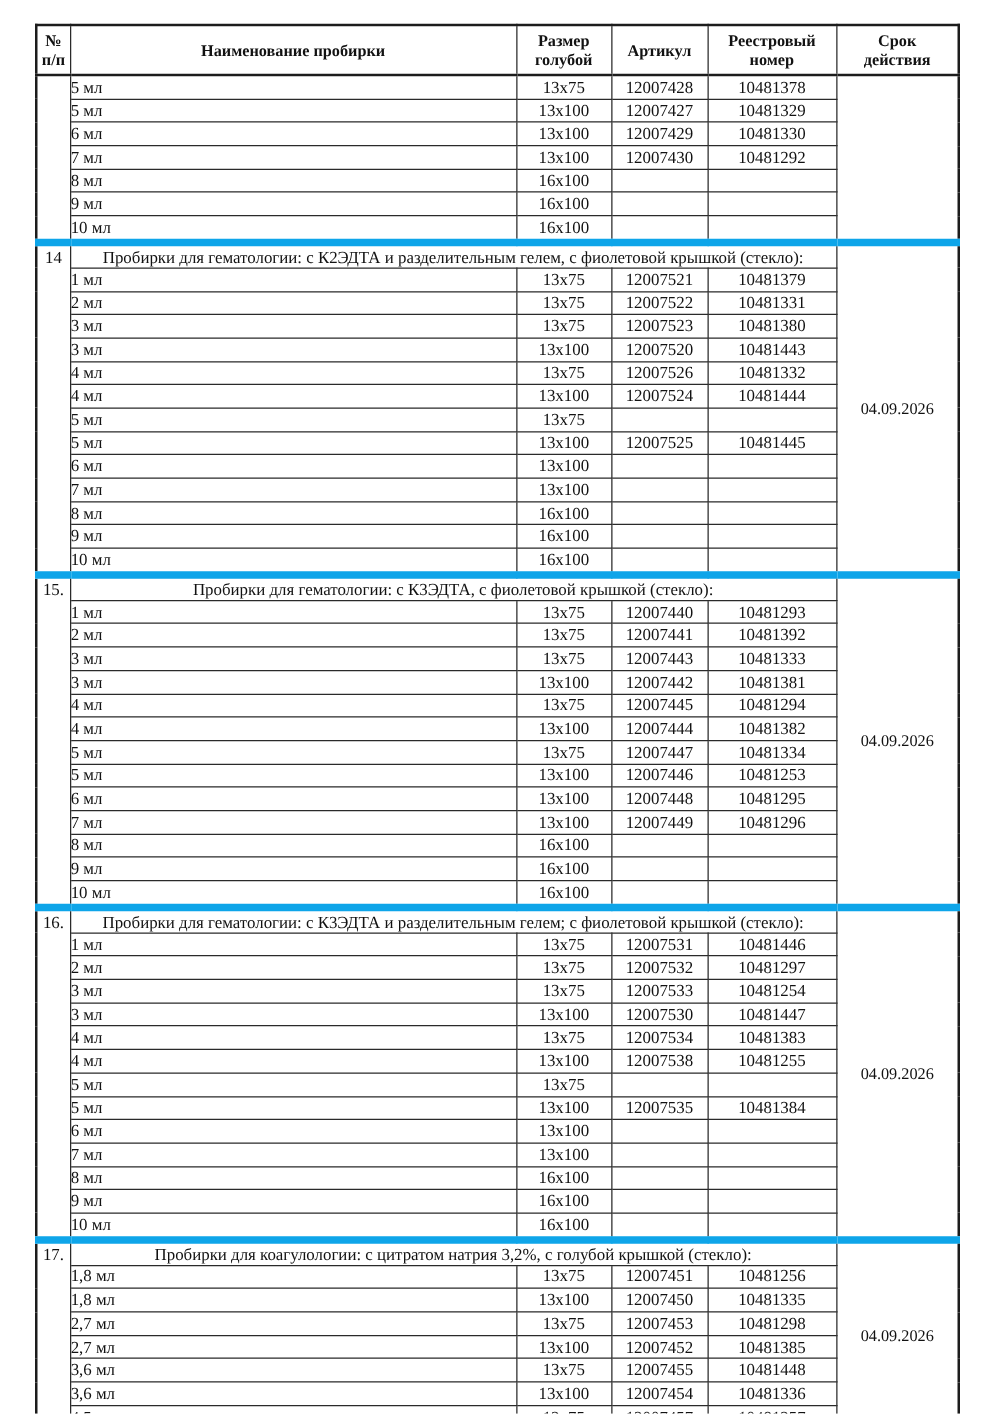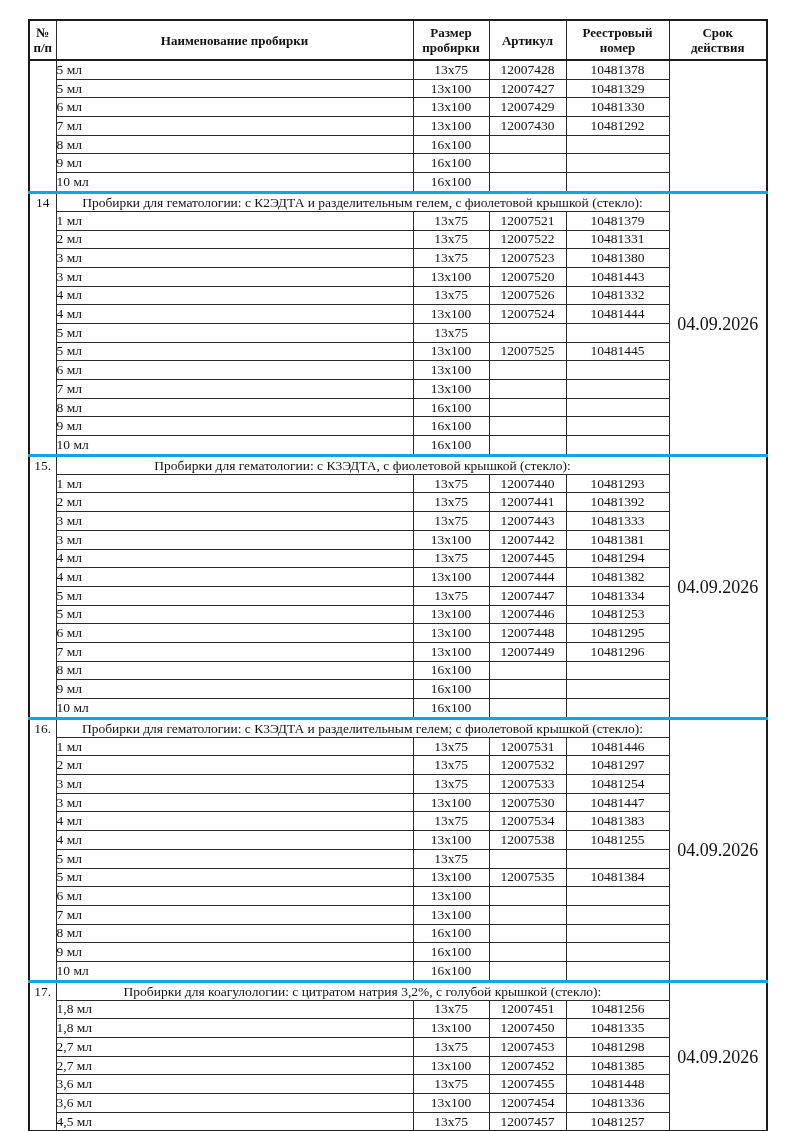--- a/index.html
+++ b/index.html
@@ -15,49 +15,49 @@
   }
   .tubes th, .tubes td { border:1px solid #2a2a2a; overflow:hidden; }
   .tubes thead th {
     font-weight:bold; font-size:13px; line-height:15px;
     white-space:pre-line; text-align:center; vertical-align:middle;
     height:38px; padding:0 2px; border-bottom:2px solid #1c1c1c;
   }
   .tubes td { font-size:13.5px; height:17.7px; padding:0; vertical-align:middle; line-height:16px; }
   td.name-cell  { text-align:left; padding-left:0; }
   td.center     { text-align:center; }
-  tr.section-start > td { border-top:3px solid #0ea5e9; }
+  tr.section-start > td { border-top:6px solid #0ea5e9; }
   td.section-title-cell {
     font-weight:normal; text-align:center; font-size:13.5px;
     line-height:15px; padding:1px 2px; height:auto;
   }
   td.num-cell { vertical-align:top; text-align:center; padding:0; }
   .num-box { display:flex; align-items:center; justify-content:center; font-size:13.5px; }
-  td.validity-cell { text-align:center; font-size:18px;border-radius:31px; }
+  td.validity-cell { text-align:center; font-size:13px;border-radius:31px; }
 </style>
 </head>
 <body>
 
 <div class="page">
   <table class="tubes">
     <colgroup>
       <col style="width:27px">
       <col style="width:357px">
       <col style="width:76px">
       <col style="width:77px">
       <col style="width:103px">
       <col style="width:98px">
     </colgroup>
     <thead>
       <tr>
         <th>№
 п/п</th>
         <th>Наименование пробирки</th>
         <th>Размер
-пробирки</th>
+голубой</th>
         <th>Артикул</th>
         <th>Реестровый
 номер</th>
         <th>Срок
 действия</th>
       </tr>
     </thead>
     <tbody id="table-body">
         <tr>
           <td class="num-cell" rowspan="7">

